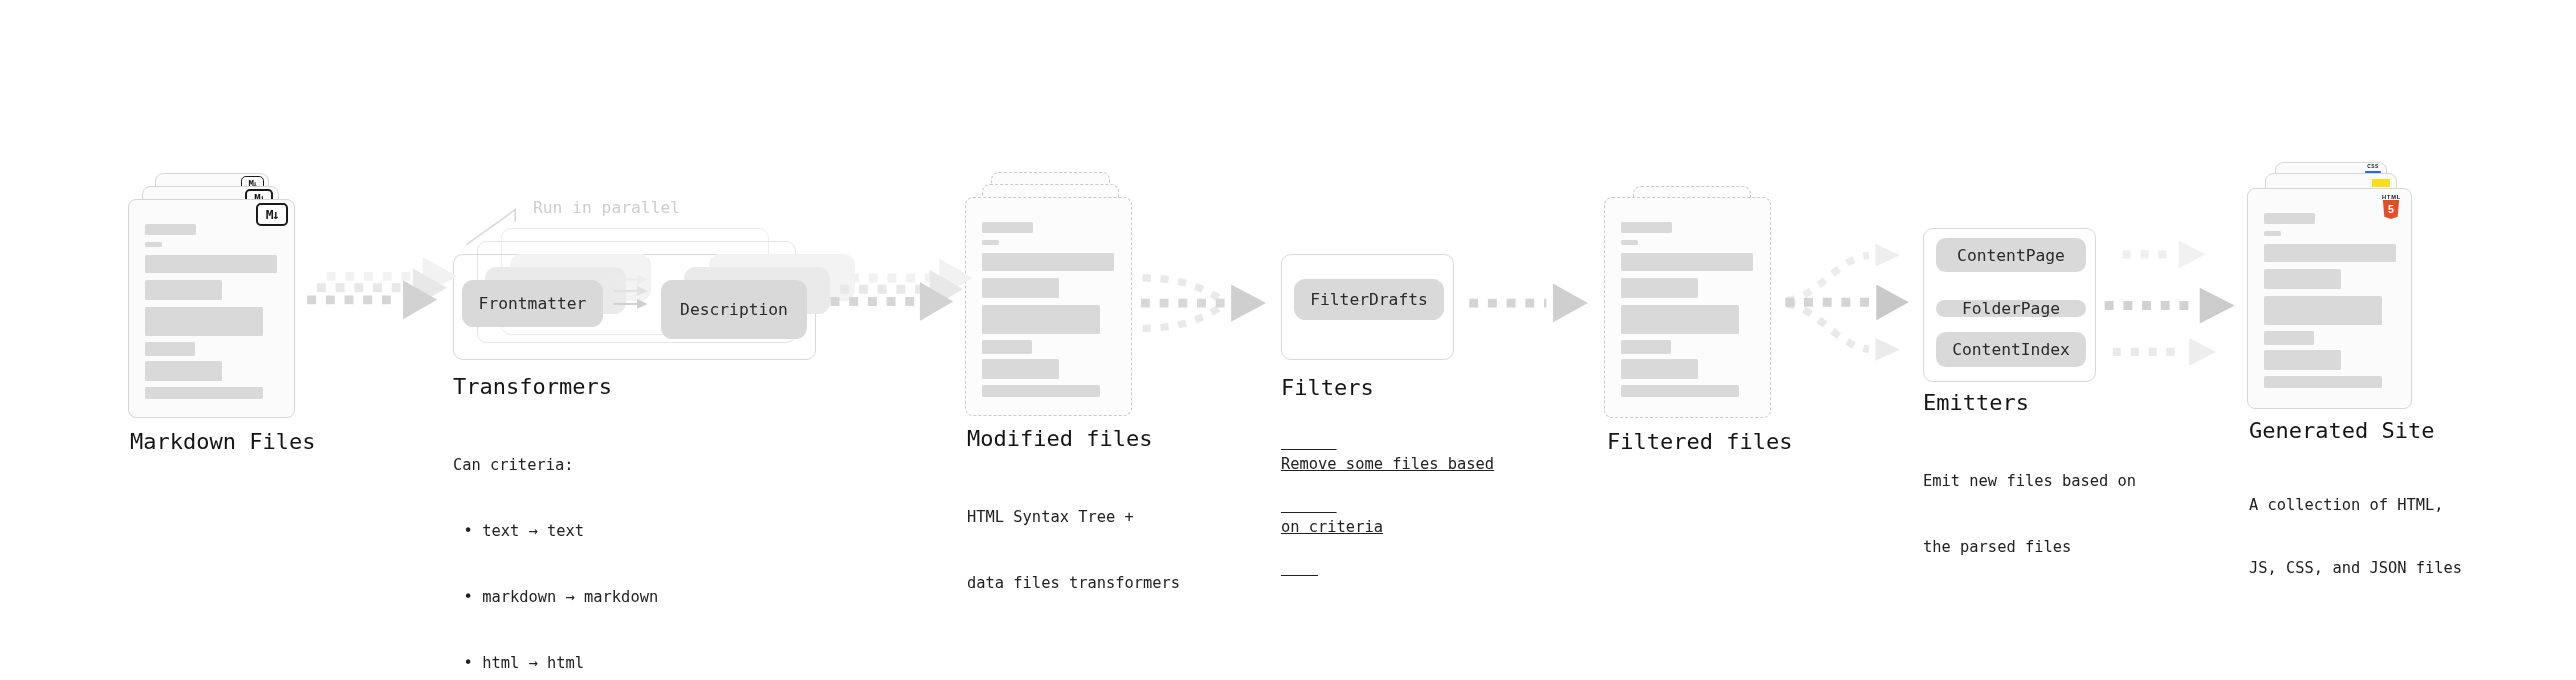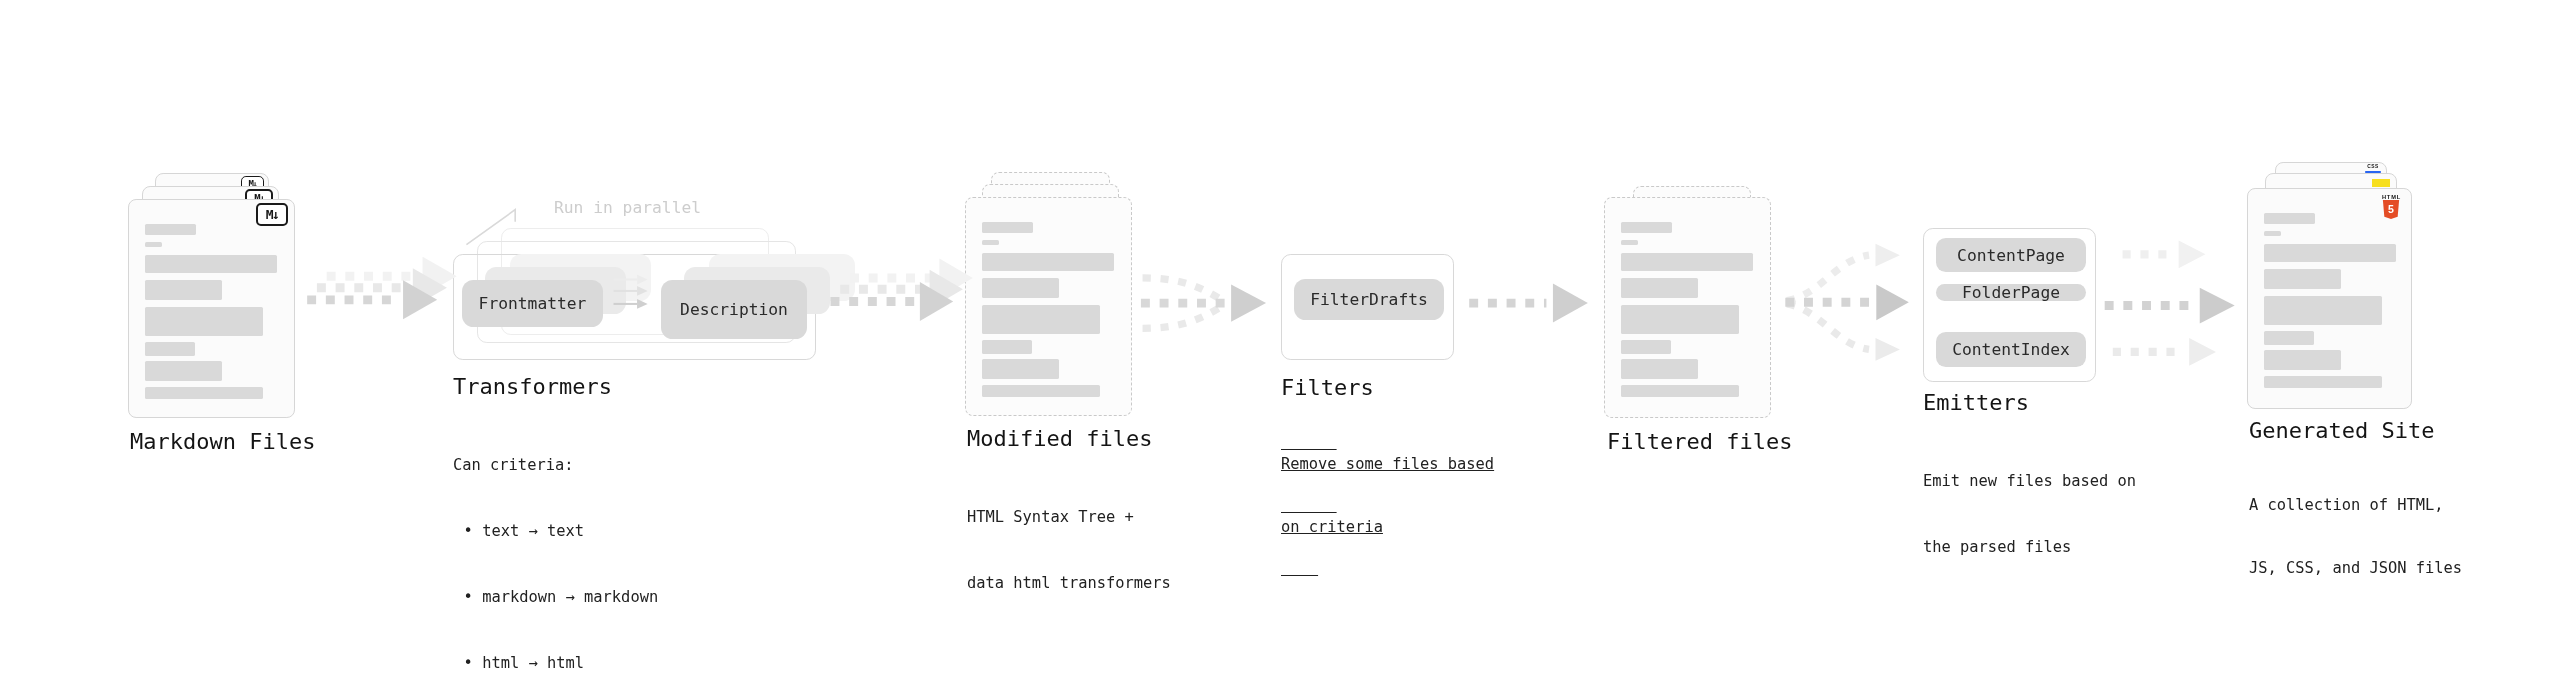--- a/index.html
+++ b/index.html
@@ -70,21 +70,21 @@
     <div class="box ghost1" style="left:477px;top:241px;width:319px;height:102px;"></div>
     <div class="box" style="left:453px;top:254px;width:363px;height:106px;"></div>
 
     <div class="pill ghost-back" style="left:510px;top:254px;width:141px;height:47px;"></div>
     <div class="pill ghost-back" style="left:709px;top:254px;width:146px;height:47px;"></div>
     <div class="pill ghost-mid" style="left:485px;top:267px;width:141px;height:47px;"></div>
     <div class="pill ghost-mid" style="left:684px;top:267px;width:146px;height:47px;"></div>
     <div class="pill" style="left:462px;top:280px;width:141px;height:47px;">Frontmatter</div>
     <div class="pill" style="left:661px;top:280px;width:146px;height:59px;">Description</div>
 
-    <div class="annotation" style="left:554px;top:198px;">Run in parallel</div>
+    <div class="annotation" style="left:533px;top:198px;">Run in parallel</div>
 
     <div class="node-label" style="left:453px;top:375px;">Transformers</div>
     <div class="node-desc" style="left:453px;top:410px;">
       <div>Can criteria:</div>
       <div class="bullets">• text → text</div>
       <div class="bullets">• markdown → markdown</div>
       <div class="bullets">• html → html</div>
     </div>
   </div>
 
@@ -97,21 +97,21 @@
         <div class="bar" style="top: 55px; width: 132px; height: 18px;"></div>
         <div class="bar" style="top: 80px; width: 77px; height: 19.5px;"></div>
         <div class="bar" style="top: 107px; width: 118px; height: 29px;"></div>
         <div class="bar" style="top: 142px; width: 50px; height: 14px;"></div>
         <div class="bar" style="top: 161px; width: 77px; height: 19.5px;"></div>
         <div class="bar" style="top: 187px; width: 118px; height: 12.2px;"></div>
       </div>
     <div class="node-label" style="left:967px;top:427px;">Modified files</div>
     <div class="node-desc" style="left:967px;top:462px;">
       <div>HTML Syntax Tree +</div>
-      <div>data html transformers</div>
+      <div>data files transformers</div>
     </div>
   </div>
 
   <div>
     <div class="box" style="left:1281px;top:254px;width:173px;height:106px;"></div>
     <div class="pill" style="left:1294px;top:279px;width:150px;height:41px;text-align:right;">FilterDrafts</div>
     <div class="node-label" style="left:1281px;top:376px;">Filters</div>
     <div class="node-desc" style="left:1281px;top:412px;line-height:21px;text-decoration:underline;">
       <div>Remove some files based</div>
       <div>on criteria</div>
@@ -129,21 +129,21 @@
         <div class="bar" style="top: 142px; width: 50px; height: 14px;"></div>
         <div class="bar" style="top: 161px; width: 77px; height: 19.5px;"></div>
         <div class="bar" style="top: 187px; width: 118px; height: 12.2px;"></div>
       </div>
     <div class="node-label" style="left:1607px;top:430px;">Filtered files</div>
   </div>
 
   <div>
     <div class="box" style="left:1923px;top:228px;width:173px;height:154px;"></div>
     <div class="pill" style="left:1936px;top:238px;width:150px;height:34px;border-radius:9.8px;">ContentPage</div>
-    <div class="pill" style="left:1936px;top:284px;width:150px;height:17px;border-radius:10px;">FolderPage</div>
+    <div class="pill" style="left:1936px;top:300px;width:150px;height:17px;border-radius:10px;">FolderPage</div>
     <div class="pill" style="left:1936px;top:332px;width:150px;height:35px;border-radius:9.8px;">ContentIndex</div>
     <div class="node-label" style="left:1923px;top:391px;">Emitters</div>
     <div class="node-desc" style="left:1923px;top:426px;">
       <div>Emit new files based on</div>
       <div>the parsed files</div>
     </div>
   </div>
 
   <div>
     <div class="file-card" style="left:2275px;top:162px;width:112px;height:81px;">

